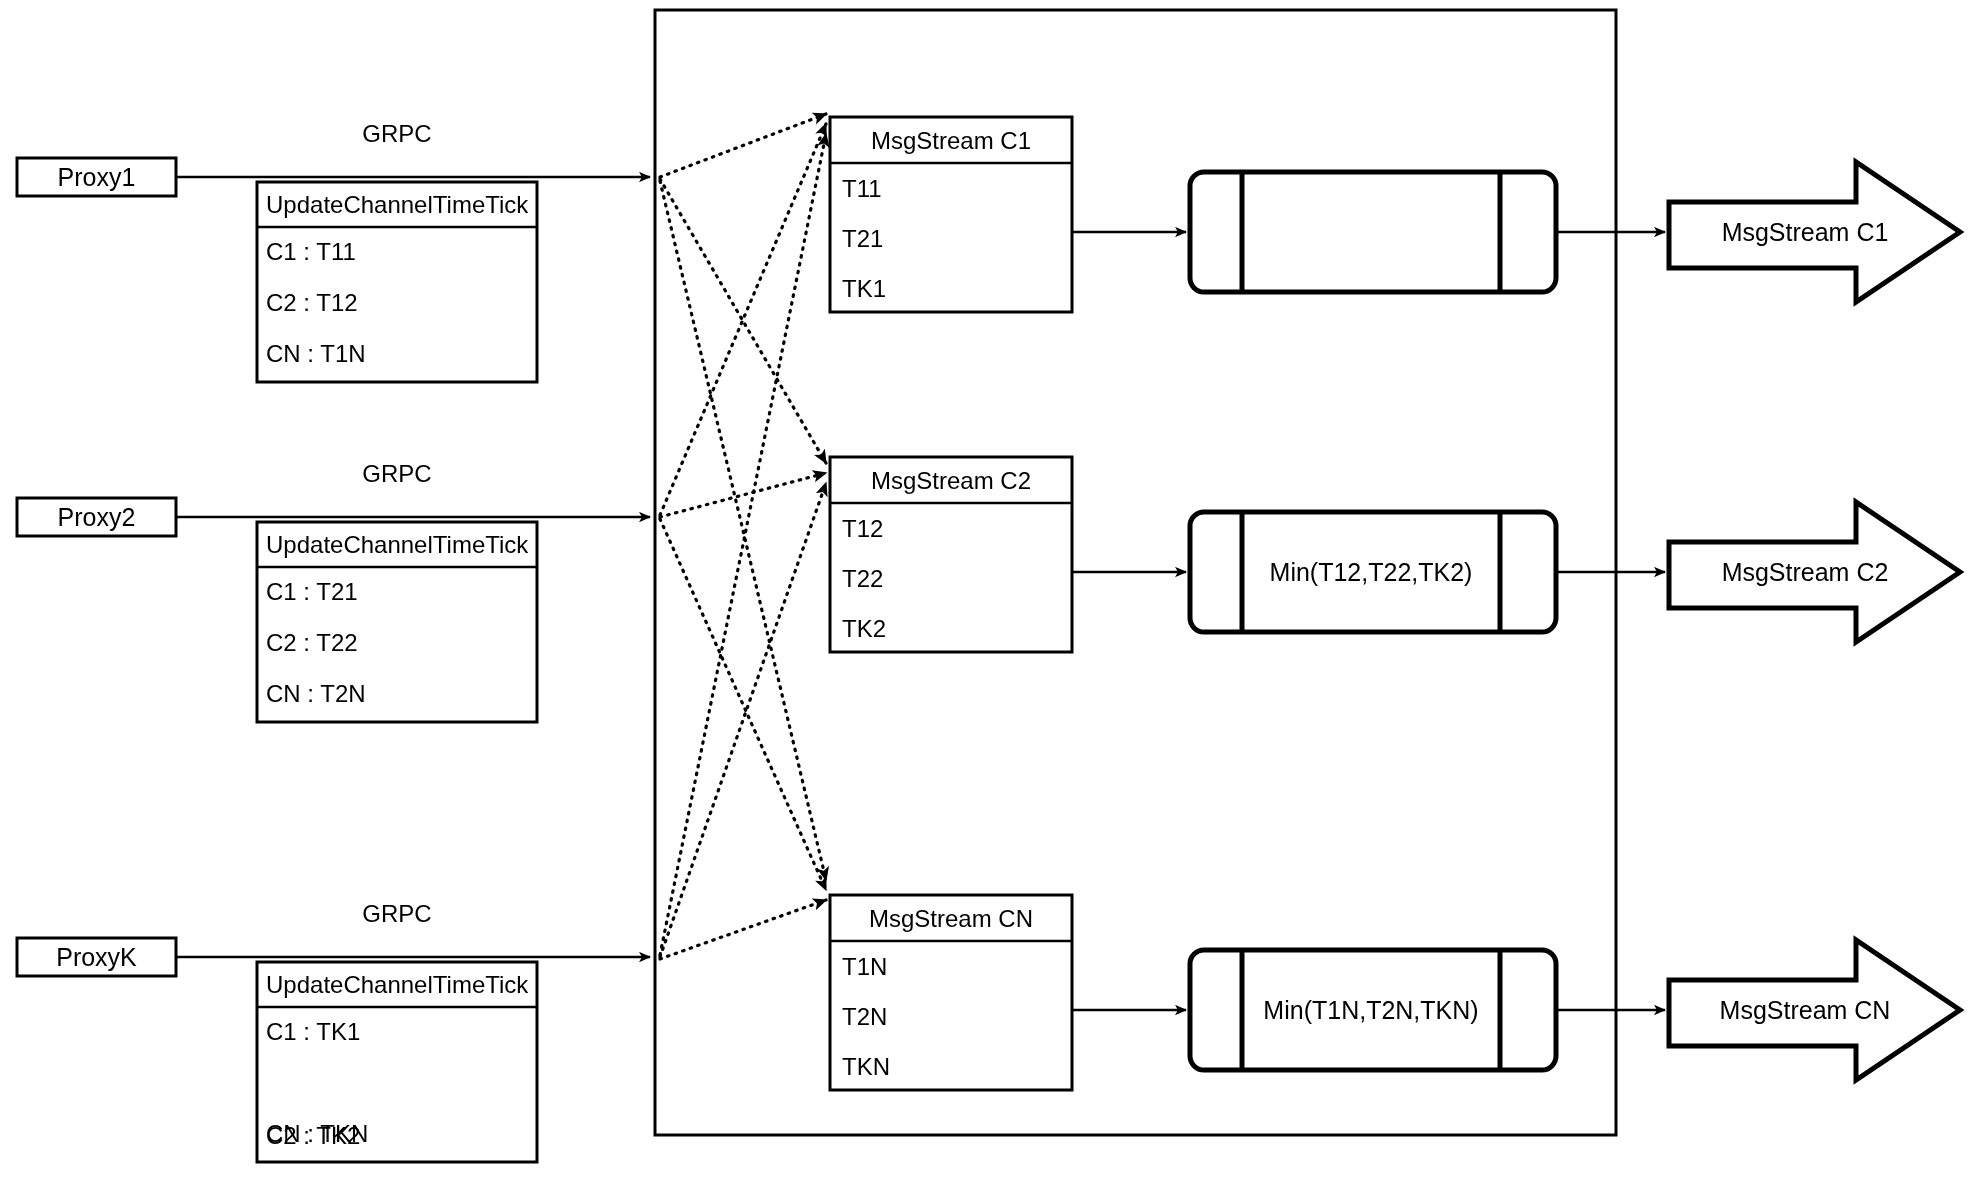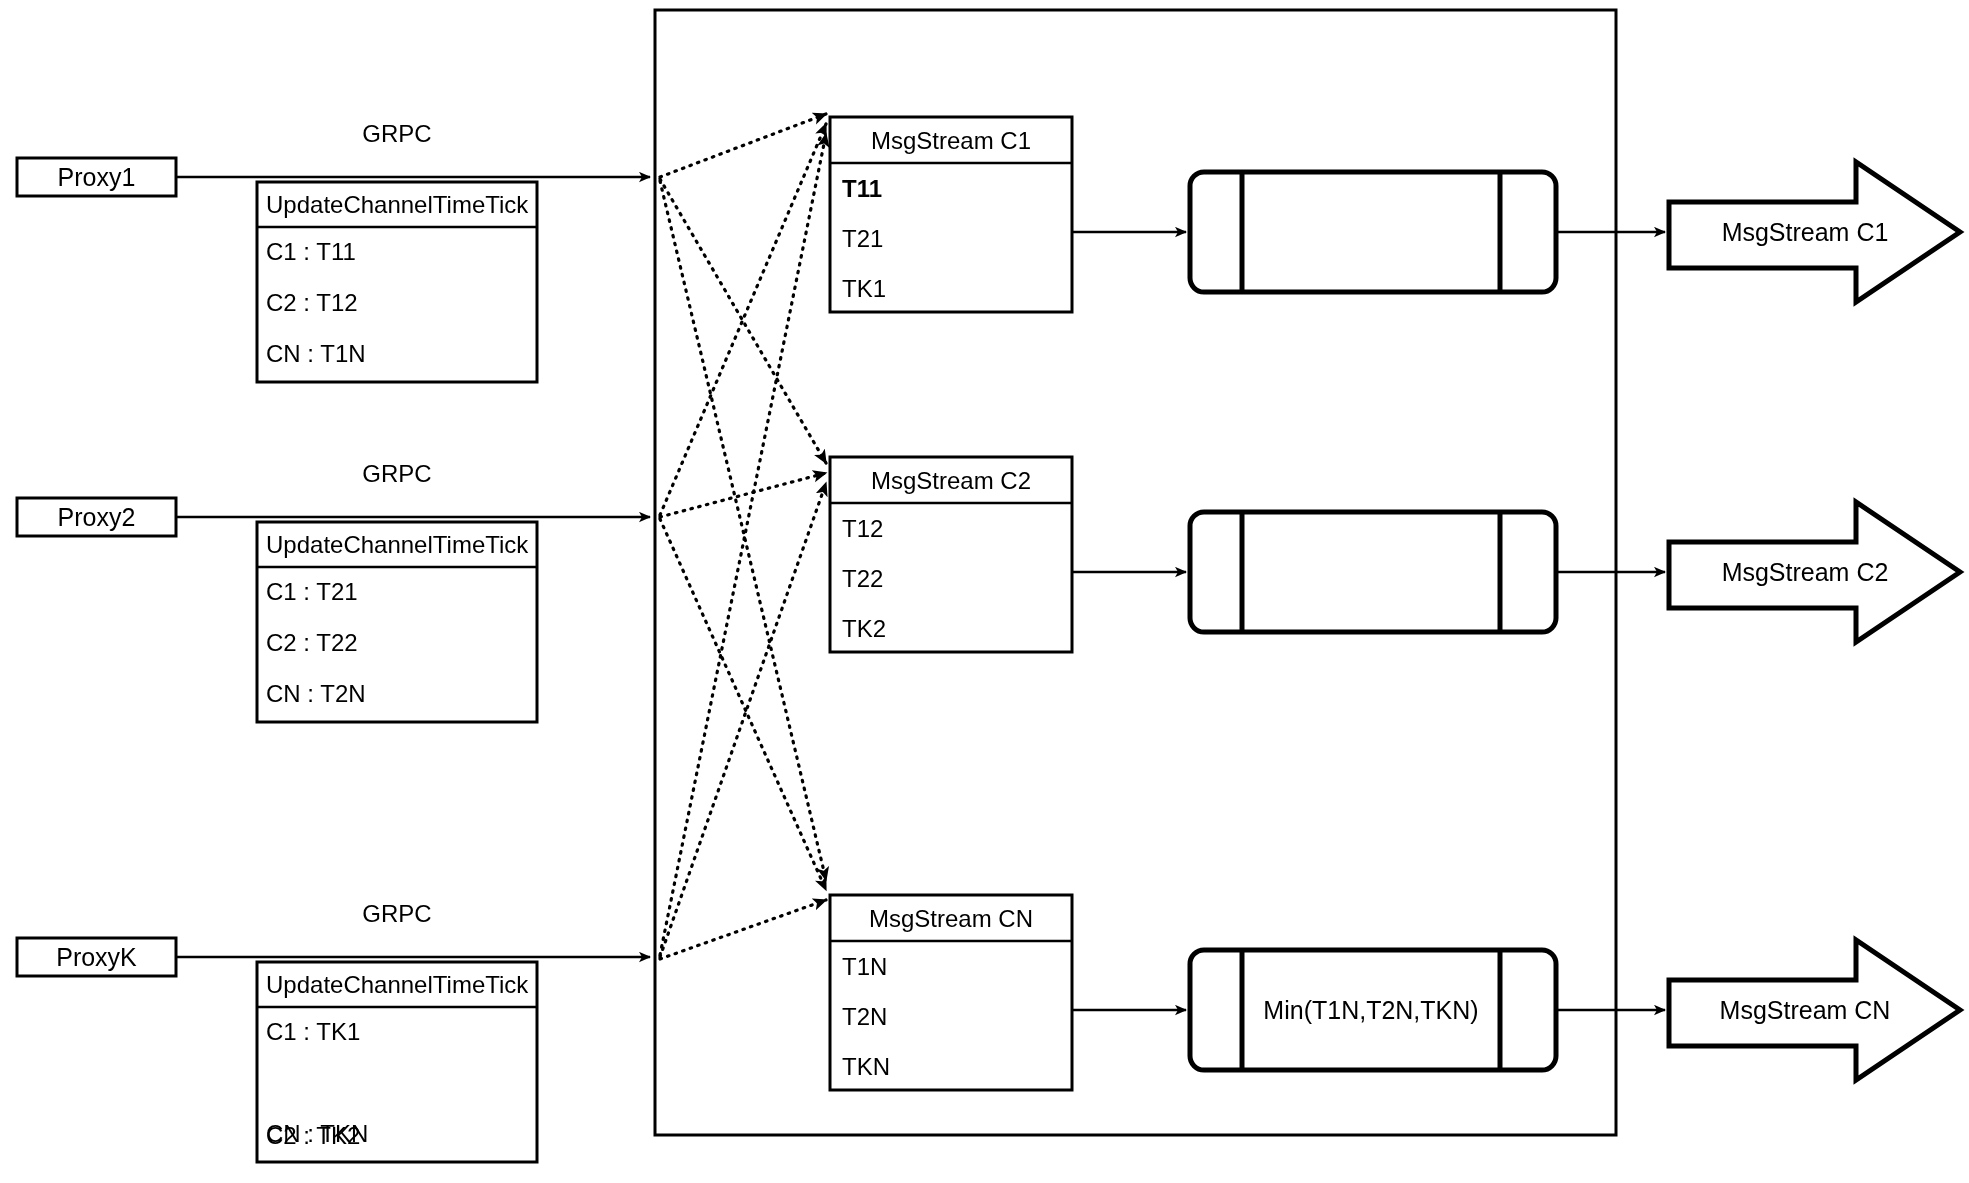--- a/index.html
+++ b/index.html
@@ -101,29 +101,30 @@
   <div class="lbl f23 left" style="left:266px;top:679px;width:265px;height:30px;">CN : T2N</div>
 
   <div class="lbl f24" style="left:17px;top:938px;width:159px;height:38px;text-align:right;">ProxyK</div>
   <div class="lbl f23" style="left:257px;top:900px;width:280px;height:28px;">GRPC</div>
   <div class="lbl f23 left" style="left:266px;top:968px;width:265px;height:34px;">UpdateChannelTimeTick</div>
   <div class="lbl f23 left" style="left:266px;top:1017px;width:265px;height:30px;">C1 :  TK1</div>
   <div class="lbl f23 left" style="left:266px;top:1121px;width:265px;height:30px;">C2 :  TK2</div>
   <div class="lbl f23 left" style="left:266px;top:1119px;width:265px;height:30px;">CN : TKN</div>
 
   <div class="lbl f23" style="left:830px;top:125px;width:242px;height:32px;">MsgStream C1</div>
-  <div class="lbl f23 left" style="left:842px;top:174px;width:220px;height:30px;font-weight:bold;">T11</div>
+  <div class="lbl f23 left" style="left:842px;top:174px;width:220px;height:30px;">T11</div>
   <div class="lbl f23 left" style="left:842px;top:224px;width:220px;height:30px;">T21</div>
   <div class="lbl f23 left" style="left:842px;top:274px;width:220px;height:30px;">TK1</div>
   <div class="lbl f24" style="left:1680px;top:212px;width:250px;height:40px;">MsgStream C1</div>
 
   <div class="lbl f23" style="left:830px;top:465px;width:242px;height:32px;">MsgStream C2</div>
   <div class="lbl f23 left" style="left:842px;top:514px;width:220px;height:30px;">T12</div>
   <div class="lbl f23 left" style="left:842px;top:564px;width:220px;height:30px;">T22</div>
   <div class="lbl f23 left" style="left:842px;top:614px;width:220px;height:30px;">TK2</div>
+  <div class="lbl f24" style="left:1242px;top:552px;width:258px;height:40px;">Min(T12,T22,TK2)</div>
   <div class="lbl f24" style="left:1680px;top:552px;width:250px;height:40px;">MsgStream C2</div>
 
   <div class="lbl f23" style="left:830px;top:903px;width:242px;height:32px;">MsgStream CN</div>
   <div class="lbl f23 left" style="left:842px;top:952px;width:220px;height:30px;">T1N</div>
   <div class="lbl f23 left" style="left:842px;top:1002px;width:220px;height:30px;">T2N</div>
   <div class="lbl f23 left" style="left:842px;top:1052px;width:220px;height:30px;">TKN</div>
   <div class="lbl f24" style="left:1242px;top:990px;width:258px;height:40px;">Min(T1N,T2N,TKN)</div>
   <div class="lbl f24" style="left:1680px;top:990px;width:250px;height:40px;">MsgStream CN</div>
 
 </div>

